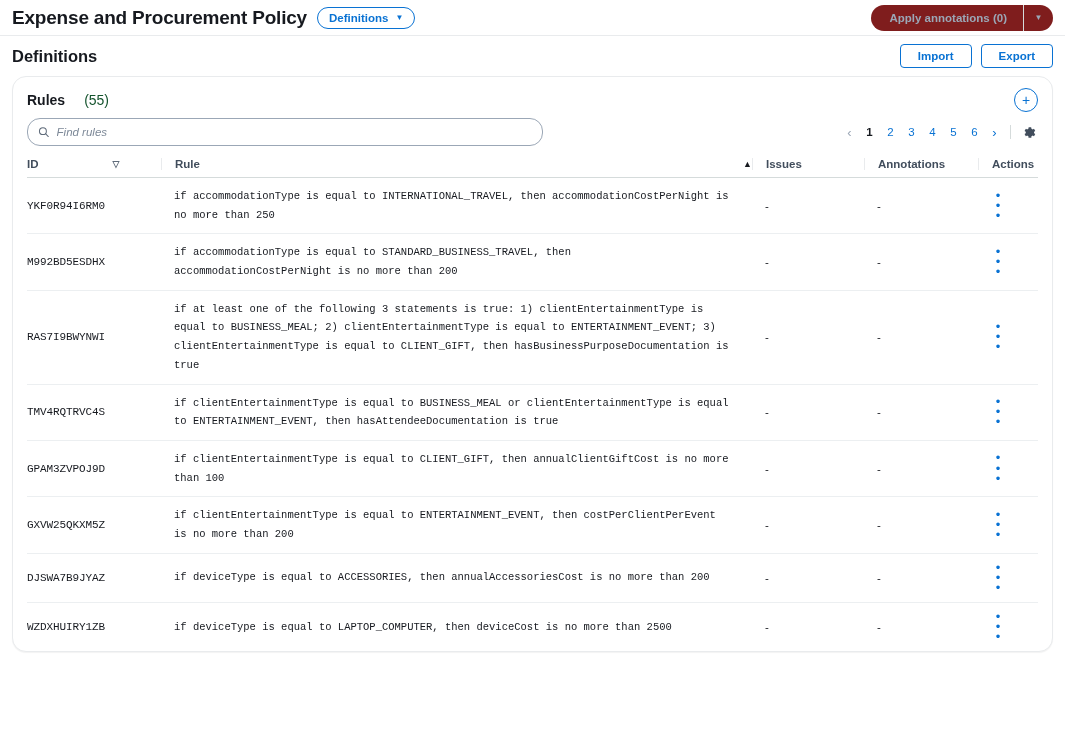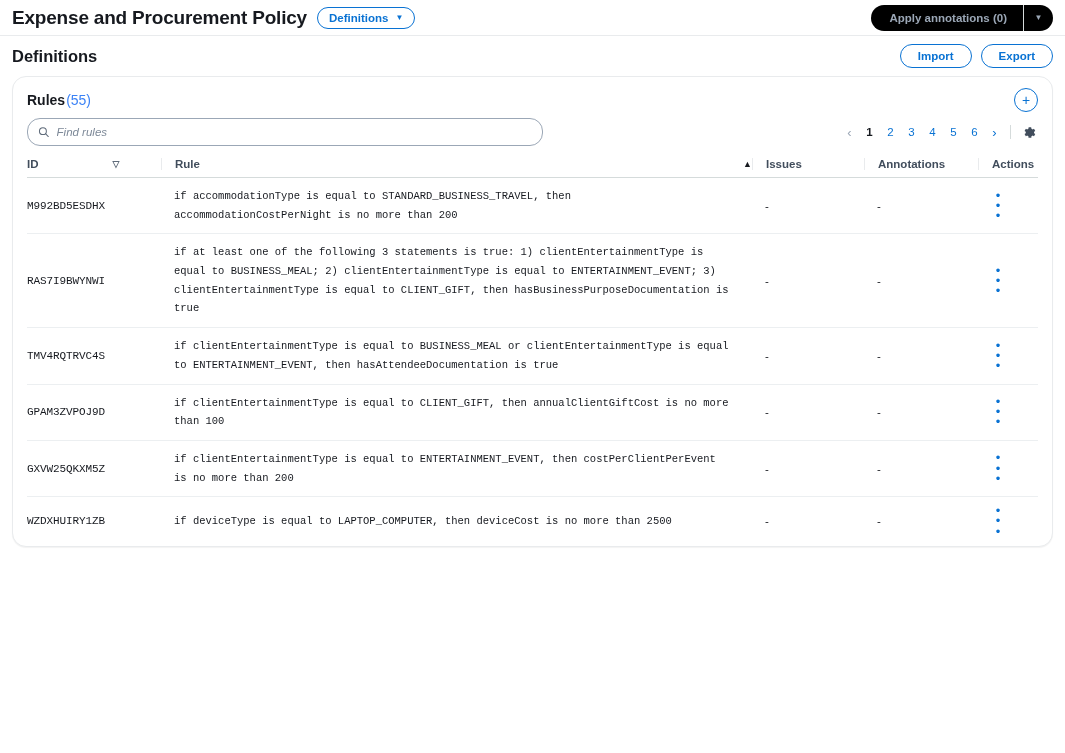--- a/index.html
+++ b/index.html
@@ -43,21 +43,21 @@
     gap: 7px;
     cursor: pointer;
     white-space: nowrap;
   }
   .pill-btn .caret { font-size: 8px; line-height: 1; }
   .topbar-spacer { flex: 1; }
   .apply-group {
     display: flex;
     align-items: stretch;
     height: 26px;
-    background: #000000;
+    background: #7f1d1d;
     border-radius: 15px;
     overflow: hidden;
   }
   .apply-main {
     display: flex; align-items: center;
     padding: 0 16px 0 18px;
     font-size: 11.5px;
     color: #9ba7b6;
     font-weight: bold;
     white-space: nowrap;
@@ -77,21 +77,21 @@
     height: 40px;
     display: flex;
     align-items: center;
     padding: 0 12px;
   }
   .page-title { font-size: 16.5px; font-weight: bold; color: #16191f; }
   .ph-spacer { flex: 1; }
   .outline-btn {
     height: 24px;
     border: 1px solid #0972d3;
-    border-radius: 12px;
+    border-radius: 4px;
     background: #fff;
     color: #0972d3;
     font-size: 11.5px;
     font-weight: bold;
     padding: 0 17px;
     margin-left: 9px;
     cursor: pointer;
     display: inline-flex; align-items: center;
   }
 
@@ -100,21 +100,21 @@
     margin: 0 12px 16px 12px;
     background: #fff;
     border: 1px solid #e9ebed;
     border-radius: 14px;
     box-shadow: 0 1px 1px rgba(0,0,0,0.05);
     padding: 12px 14px 0 14px;
     position: relative;
   }
   .card-title-row { display: flex; align-items: center; height: 22px; }
   .card-title { font-size: 14px; font-weight: bold; color: #16191f; }
-  .card-count { font-size: 14px; color: #3b82f6; font-weight: normal; margin-left: 1px; }
+  .card-count { font-size: 14px; color: #14532d; font-weight: normal; margin-left: 19px; }
   .card-spacer { flex: 1; }
   .add-btn {
     width: 24px; height: 24px;
     border: 1px solid #0972d3;
     border-radius: 50%;
     color: #0972d3;
     background: #fff;
     display: flex; align-items: center; justify-content: center;
     font-size: 14px; line-height: 1;
     cursor: pointer;
@@ -328,20 +328,33 @@
           </th>
           <th>
             <div class="th-inner th-sep">
               <span>Actions</span>
             </div>
           </th>
         </tr>
       </thead>
       <tbody>
         <tr>
+          <td class="mono">YKF0R94I6RM0</td>
+          <td class="rule-text cell-pad">if accommodationType is equal to INTERNATIONAL_TRAVEL, then accommodationCostPerNight is no more than 250</td>
+          <td class="dash cell-pad">-</td>
+          <td class="dash cell-pad">-</td>
+          <td class="cell-pad">
+            <div class="kebab">
+                <span>•</span>
+                <span>•</span>
+                <span>•</span>
+              </div>
+          </td>
+        </tr>
+        <tr>
           <td class="mono">M992BD5ESDHX</td>
           <td class="rule-text cell-pad">if accommodationType is equal to STANDARD_BUSINESS_TRAVEL, then accommodationCostPerNight is no more than 200</td>
           <td class="dash cell-pad">-</td>
           <td class="dash cell-pad">-</td>
           <td class="cell-pad">
             <div class="kebab">
                 <span>•</span>
                 <span>•</span>
                 <span>•</span>
               </div>
@@ -382,20 +395,33 @@
             <div class="kebab">
                 <span>•</span>
                 <span>•</span>
                 <span>•</span>
               </div>
           </td>
         </tr>
         <tr>
           <td class="mono">GXVW25QKXM5Z</td>
           <td class="rule-text cell-pad">if clientEntertainmentType is equal to ENTERTAINMENT_EVENT, then costPerClientPerEvent is no more than 200</td>
+          <td class="dash cell-pad">-</td>
+          <td class="dash cell-pad">-</td>
+          <td class="cell-pad">
+            <div class="kebab">
+                <span>•</span>
+                <span>•</span>
+                <span>•</span>
+              </div>
+          </td>
+        </tr>
+        <tr>
+          <td class="mono">DJSWA7B9JYAZ</td>
+          <td class="rule-text cell-pad">if deviceType is equal to ACCESSORIES, then annualAccessoriesCost is no more than 200</td>
           <td class="dash cell-pad">-</td>
           <td class="dash cell-pad">-</td>
           <td class="cell-pad">
             <div class="kebab">
                 <span>•</span>
                 <span>•</span>
                 <span>•</span>
               </div>
           </td>
         </tr>

